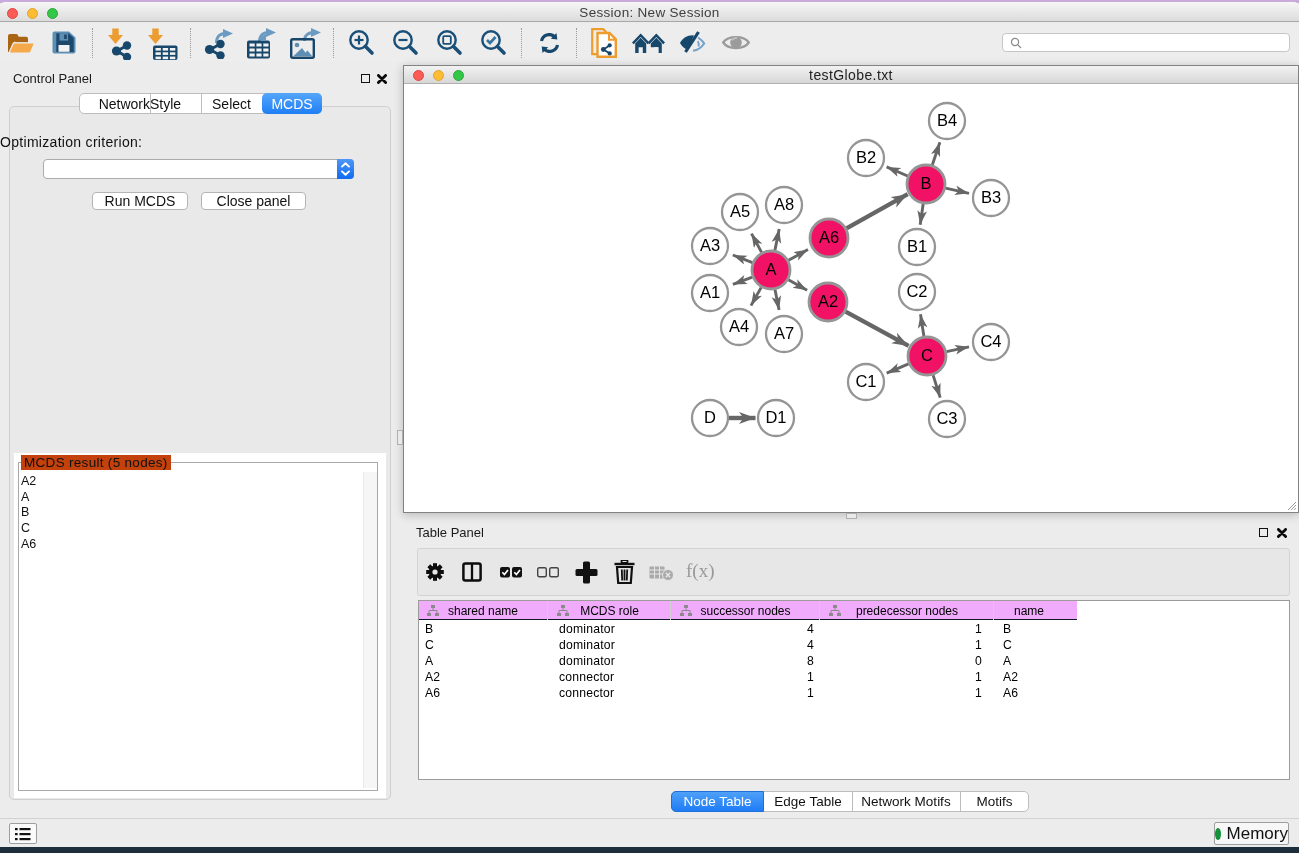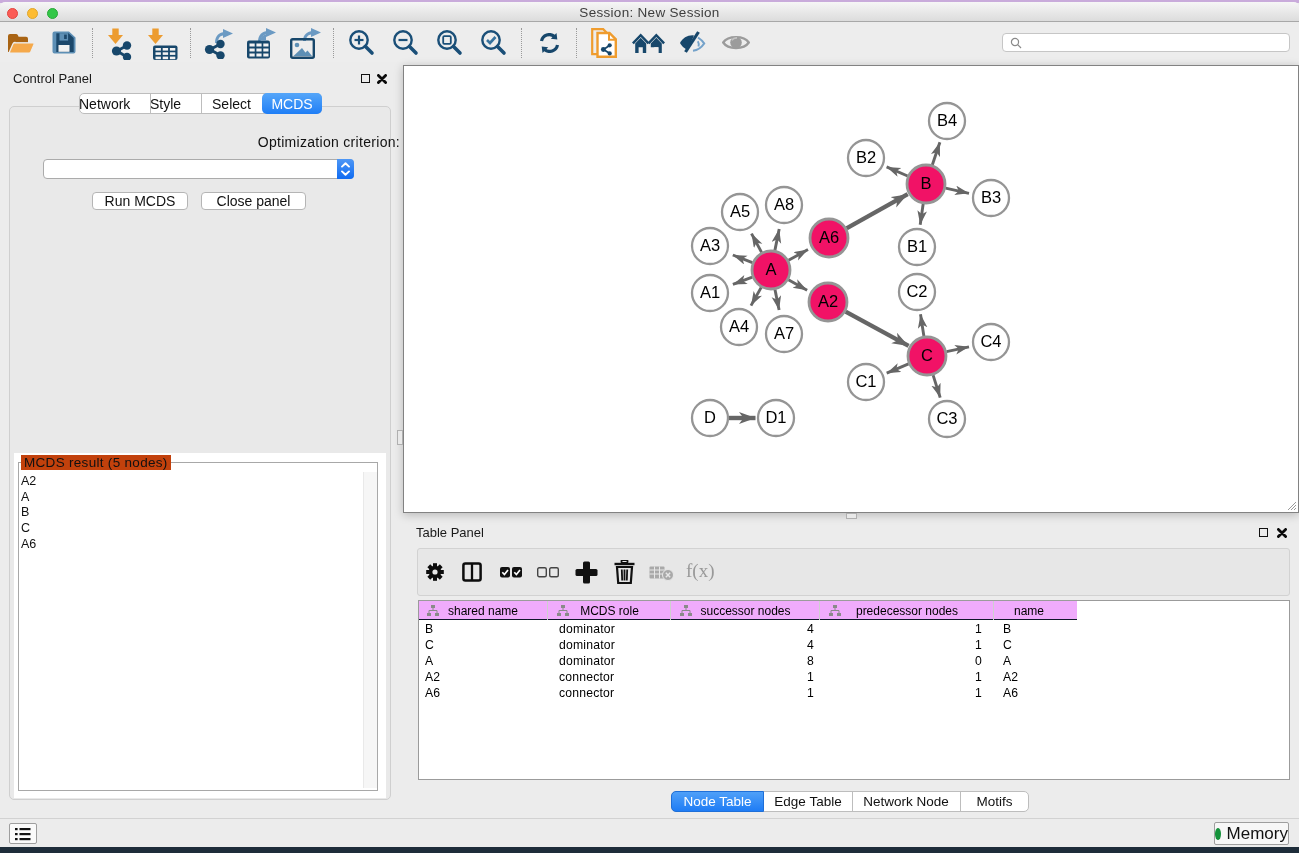--- a/index.html
+++ b/index.html
@@ -194,45 +194,51 @@
 <svg class="abs" style="left:377px;top:74px" width="10" height="10" viewBox="0 0 10 10">
     <path d="M1.4 1.4 L8.6 8.6 M8.6 1.4 L1.4 8.6" stroke="#0a0a0a" stroke-width="2.8" stroke-linecap="round"></path>
   </svg>
 
 <div class="abs" style="left:9px;top:106px;width:382px;height:694px;background:#e9e9e9;border:1px solid #cfcfcf;border-radius:5px"></div>
 
 <div class="abs" style="left:79px;top:93px;width:243px;height:21px;background:#fff;border:1px solid #bdbdbd;border-radius:5px"></div>
 <div class="abs" style="left:150px;top:93px;width:1px;height:21px;background:#bdbdbd"></div>
 <div class="abs" style="left:201px;top:93px;width:1px;height:21px;background:#bdbdbd"></div>
 <div class="abs" style="left:79px;top:93px;width:184px;height:21px;display:flex;align-items:center;font-size:14px">
-  <span style="width:71px;text-align:left">Network</span>
+  <span style="width:71px;text-align:right">Network</span>
     <span style="width:51px;text-align:left">Style</span>
     <span style="width:61px;text-align:center">Select</span>
 </div>
 <div class="abs" style="left:262px;top:93px;width:60px;height:21px;background:linear-gradient(#55a6f9,#1f7ef6);border-radius:5px;color:#fff;font-size:14px;display:flex;align-items:center;justify-content:center">MCDS</div>
 
-<div class="abs" style="left:0;top:134px;width:400px;text-align:right;font-size:14px;letter-spacing:0.3px">Optimization criterion:</div>
+<div class="abs" style="left:0;top:134px;width:400px;text-align:left;font-size:14px;letter-spacing:0.3px">Optimization criterion:</div>
 <div class="abs" style="left:43px;top:159px;width:311px;height:20px;background:#fff;border:1px solid #ababab;border-radius:4px">
   <div style="position:absolute;right:-1px;top:-1px;width:17px;height:20px;background:linear-gradient(#4e97f5,#0f6bf2);border-radius:0 4px 4px 0">
     <svg width="11" height="14" viewBox="0 0 11 14" style="position:absolute;left:3px;top:3px">
         <path d="M2 4.6 L5.5 1.2 L9 4.6" fill="none" stroke="#fff" stroke-width="1.9" stroke-linecap="round" stroke-linejoin="round"></path>
         <path d="M2 9.4 L5.5 12.8 L9 9.4" fill="none" stroke="#fff" stroke-width="1.9" stroke-linecap="round" stroke-linejoin="round"></path>
       </svg>
   </div>
 </div>
 <div class="abs" style="left:92px;top:192px;width:96px;height:18px;background:#fff;border:1px solid #b5b5b5;border-radius:4px;text-align:center;line-height:16px;font-size:14px">Run MCDS</div>
 <div class="abs" style="left:201px;top:192px;width:105px;height:18px;background:#fff;border:1px solid #b5b5b5;border-radius:4px;text-align:center;line-height:16px;font-size:14px">Close panel</div>
 
 <div class="abs" style="left:14px;top:453px;width:372px;height:345px;background:#fff"></div>
 <div class="abs" style="left:18px;top:462px;width:360px;height:329px;border:1px solid #a8a8a8"></div>
 <div class="abs" style="left:21px;top:455px;background:#c2410c;padding:0 3px;font-size:13.5px;letter-spacing:0.3px">MCDS result (5 nodes)</div>
 <div class="abs" style="left:363px;top:472px;width:14px;height:316px;background:#f6f6f6;border-left:1px solid #e9e9e9"></div>
 <div class="abs" style="left:21px;top:474px;font-size:12.5px;line-height:15.7px">A2<br>A<br>B<br>C<br>A6</div>
 
 <div class="abs" style="left:403px;top:65px;width:896px;height:448px;background:#fff;border:1px solid #828282;box-shadow:0 2px 9px rgba(0,0,0,0.22)">
+  <div style="position:absolute;left:0;top:0;width:100%;height:18px;background:linear-gradient(#f2f2f2,#d7d7d7);border-bottom:1px solid #b0b0b0">
+    <span class="tl" style="position:absolute;left:9px;top:3.5px;width:11px;height:11px;background:#fb5c56;border:1px solid #e2453f"></span>
+    <span class="tl" style="position:absolute;left:29px;top:3.5px;width:11px;height:11px;background:#fdbc33;border:1px solid #e0a62c"></span>
+    <span class="tl" style="position:absolute;left:49px;top:3.5px;width:11px;height:11px;background:#33c748;border:1px solid #29a838"></span>
+    <div style="text-align:center;line-height:18px;font-size:14px;letter-spacing:0.4px;color:#222">testGlobe.txt</div>
+  </div>
   <svg id="graph" width="894" height="426" style="position:absolute;left:0;top:19px" viewBox="0 0 894 426">
     <defs>
       <marker id="ma" markerUnits="userSpaceOnUse" markerWidth="14" markerHeight="10" refX="12" refY="4" orient="auto">
           <path d="M0 0 L12 4 L0 8 L3 4 Z" fill="#666"></path>
         </marker>
       <marker id="mb" markerUnits="userSpaceOnUse" markerWidth="16" markerHeight="11" refX="14" refY="4.8" orient="auto">
           <path d="M0 0 L14 4.8 L0 9.6 L3.5 4.8 Z" fill="#666"></path>
         </marker>
       <marker id="m2" markerUnits="userSpaceOnUse" markerWidth="19" markerHeight="13" refX="16.5" refY="6" orient="auto">
           <path d="M0 0 L16.5 6 L0 12 L4.5 6 Z" fill="#666"></path>
@@ -431,21 +437,21 @@
     <div class="cell" style="left:920px;top:685px;width:62px;text-align:right">1</div>
     <div class="cell" style="left:1003px;top:685px">A6</div>
 </div>
 
 <div id="btabs">
   <div class="abs" style="left:671px;top:791px;width:358px;height:21px;background:#fff;border:1px solid #bdbdbd;border-radius:5px"></div>
   <div class="btab" style="left:671px;top:791px;width:93px;background:linear-gradient(#4fa0f8,#1e7cf5);border:1px solid #1e6fd8;border-radius:5px 0 0 5px;color:#fff">Node Table</div>
   <div class="abs" style="left:852px;top:791px;width:1px;height:21px;background:#bdbdbd"></div>
   <div class="abs" style="left:960px;top:791px;width:1px;height:21px;background:#bdbdbd"></div>
   <div class="btab" style="left:764px;top:791px;width:88px;border:none;background:none">Edge Table</div>
-  <div class="btab" style="left:852px;top:791px;width:108px;border:none;background:none">Network Node</div>
+  <div class="btab" style="left:852px;top:791px;width:108px;border:none;background:none">Network Motifs</div>
   <div class="btab" style="left:960px;top:791px;width:69px;border:none;background:none">Motifs</div>
 </div>
 
 <div class="abs" style="left:0;top:818px;width:1299px;height:29px;background:#ececec;border-top:1px solid #d2d2d2"></div>
 <div class="abs" style="left:9px;top:823px;width:28px;height:21px;background:#fafafa;border:1px solid #9e9e9e;border-radius:2px">
   <svg width="16" height="13" viewBox="0 0 16 13" style="position:absolute;left:5px;top:4px">
     <rect x="0" y="0" width="2.6" height="2.2" fill="#111"></rect>
       <rect x="4.5" y="0" width="11" height="2.2" fill="#111"></rect>
     <rect x="0" y="5" width="2.6" height="2.2" fill="#111"></rect>
       <rect x="4.5" y="5" width="11" height="2.2" fill="#111"></rect>

